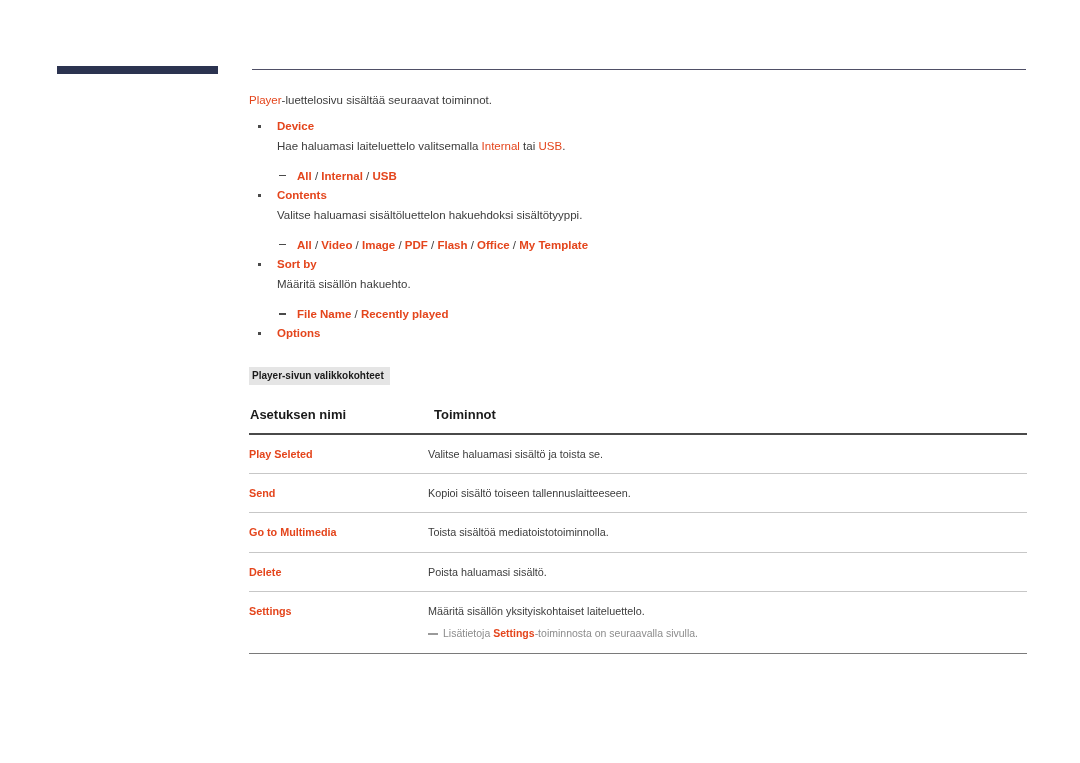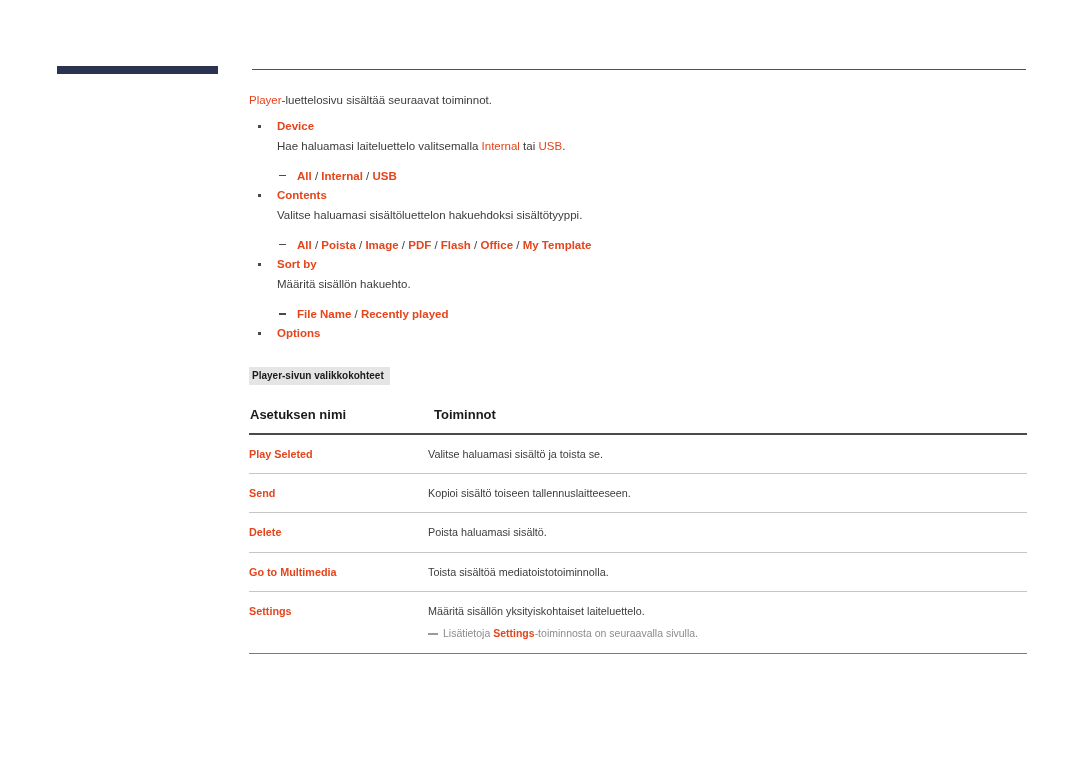--- a/index.html
+++ b/index.html
@@ -205,21 +205,21 @@
       <li>
         <span class="dot"></span>
         <span class="b-label">Device</span>
         <span class="b-desc"><span>Hae haluamasi laiteluettelo valitsemalla </span><span class="orange-b">Internal</span><span> tai </span><span class="orange-b">USB</span><span>.</span></span>
         <div class="sub"><span class="dash"></span><span>All</span><span class="sep"> / </span><span>Internal</span><span class="sep"> / </span><span>USB</span></div>
       </li>
       <li>
         <span class="dot"></span>
         <span class="b-label">Contents</span>
         <span class="b-desc"><span>Valitse haluamasi sisältöluettelon hakuehdoksi sisältötyyppi.</span></span>
-        <div class="sub"><span class="dash"></span><span>All</span><span class="sep"> / </span><span>Poista</span><span class="sep"> / </span><span>Image</span><span class="sep"> / </span><span>PDF</span><span class="sep"> / </span><span>Flash</span><span class="sep"> / </span><span>Office</span><span class="sep"> / </span><span>My Template</span></div>
+        <div class="sub"><span class="dash"></span><span>All</span><span class="sep"> / </span><span>Video</span><span class="sep"> / </span><span>Image</span><span class="sep"> / </span><span>PDF</span><span class="sep"> / </span><span>Flash</span><span class="sep"> / </span><span>Office</span><span class="sep"> / </span><span>My Template</span></div>
       </li>
       <li>
         <span class="dot"></span>
         <span class="b-label">Sort by</span>
         <span class="b-desc"><span>Määritä sisällön hakuehto.</span></span>
         <div class="sub"><span class="dash"></span><span>File Name</span><span class="sep"> / </span><span>Recently played</span></div>
       </li>
       <li>
         <span class="dot"></span>
         <span class="b-label">Options</span>
@@ -244,29 +244,29 @@
             <div>Valitse haluamasi sisältö ja toista se.</div>
           </td>
         </tr>
         <tr>
           <td class="c1">Send</td>
           <td class="c2">
             <div>Kopioi sisältö toiseen tallennuslaitteeseen.</div>
           </td>
         </tr>
         <tr>
+          <td class="c1">Go to Multimedia</td>
+          <td class="c2">
+            <div>Toista sisältöä mediatoistotoiminnolla.</div>
+          </td>
+        </tr>
+        <tr>
           <td class="c1">Delete</td>
           <td class="c2">
             <div>Poista haluamasi sisältö.</div>
-          </td>
-        </tr>
-        <tr>
-          <td class="c1">Go to Multimedia</td>
-          <td class="c2">
-            <div>Toista sisältöä mediatoistotoiminnolla.</div>
           </td>
         </tr>
         <tr>
           <td class="c1">Settings</td>
           <td class="c2">
             <div>Määritä sisällön yksityiskohtaiset laiteluettelo.</div>
             <div class="note"><span class="emdash"></span><span>Lisätietoja </span><b>Settings</b><span>-toiminnosta on seuraavalla sivulla.</span></div>
           </td>
         </tr>
       </tbody>

